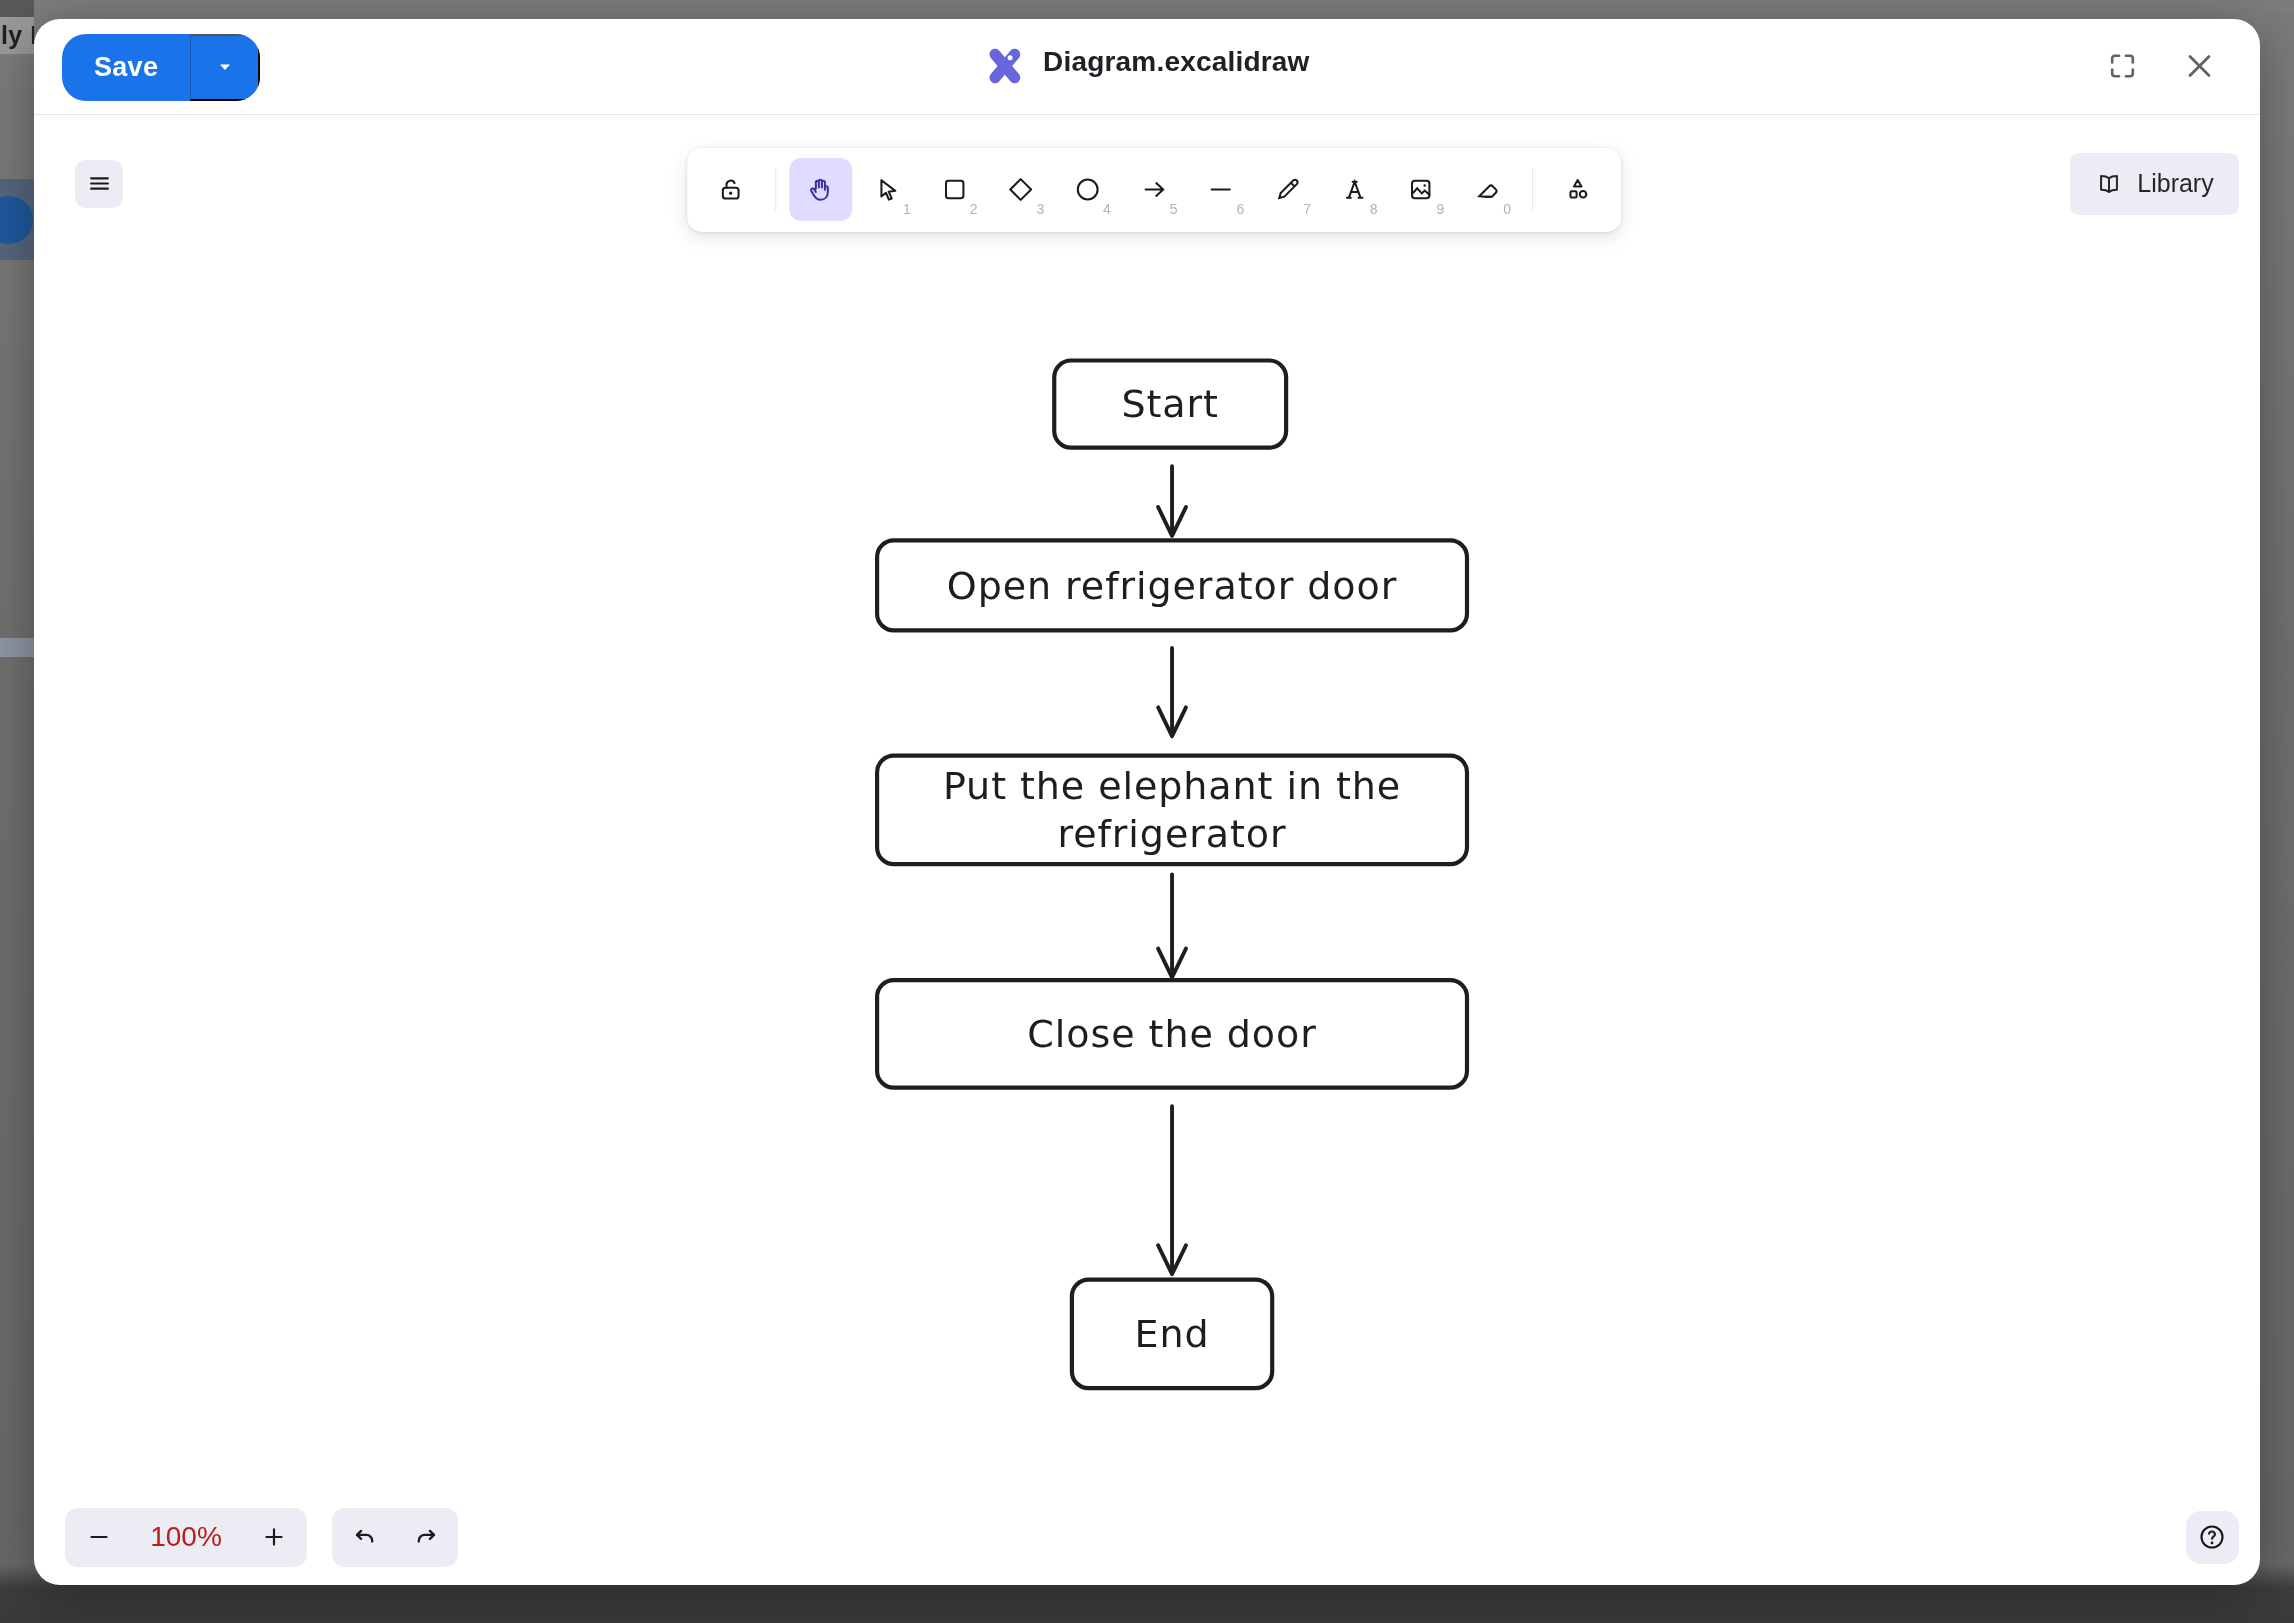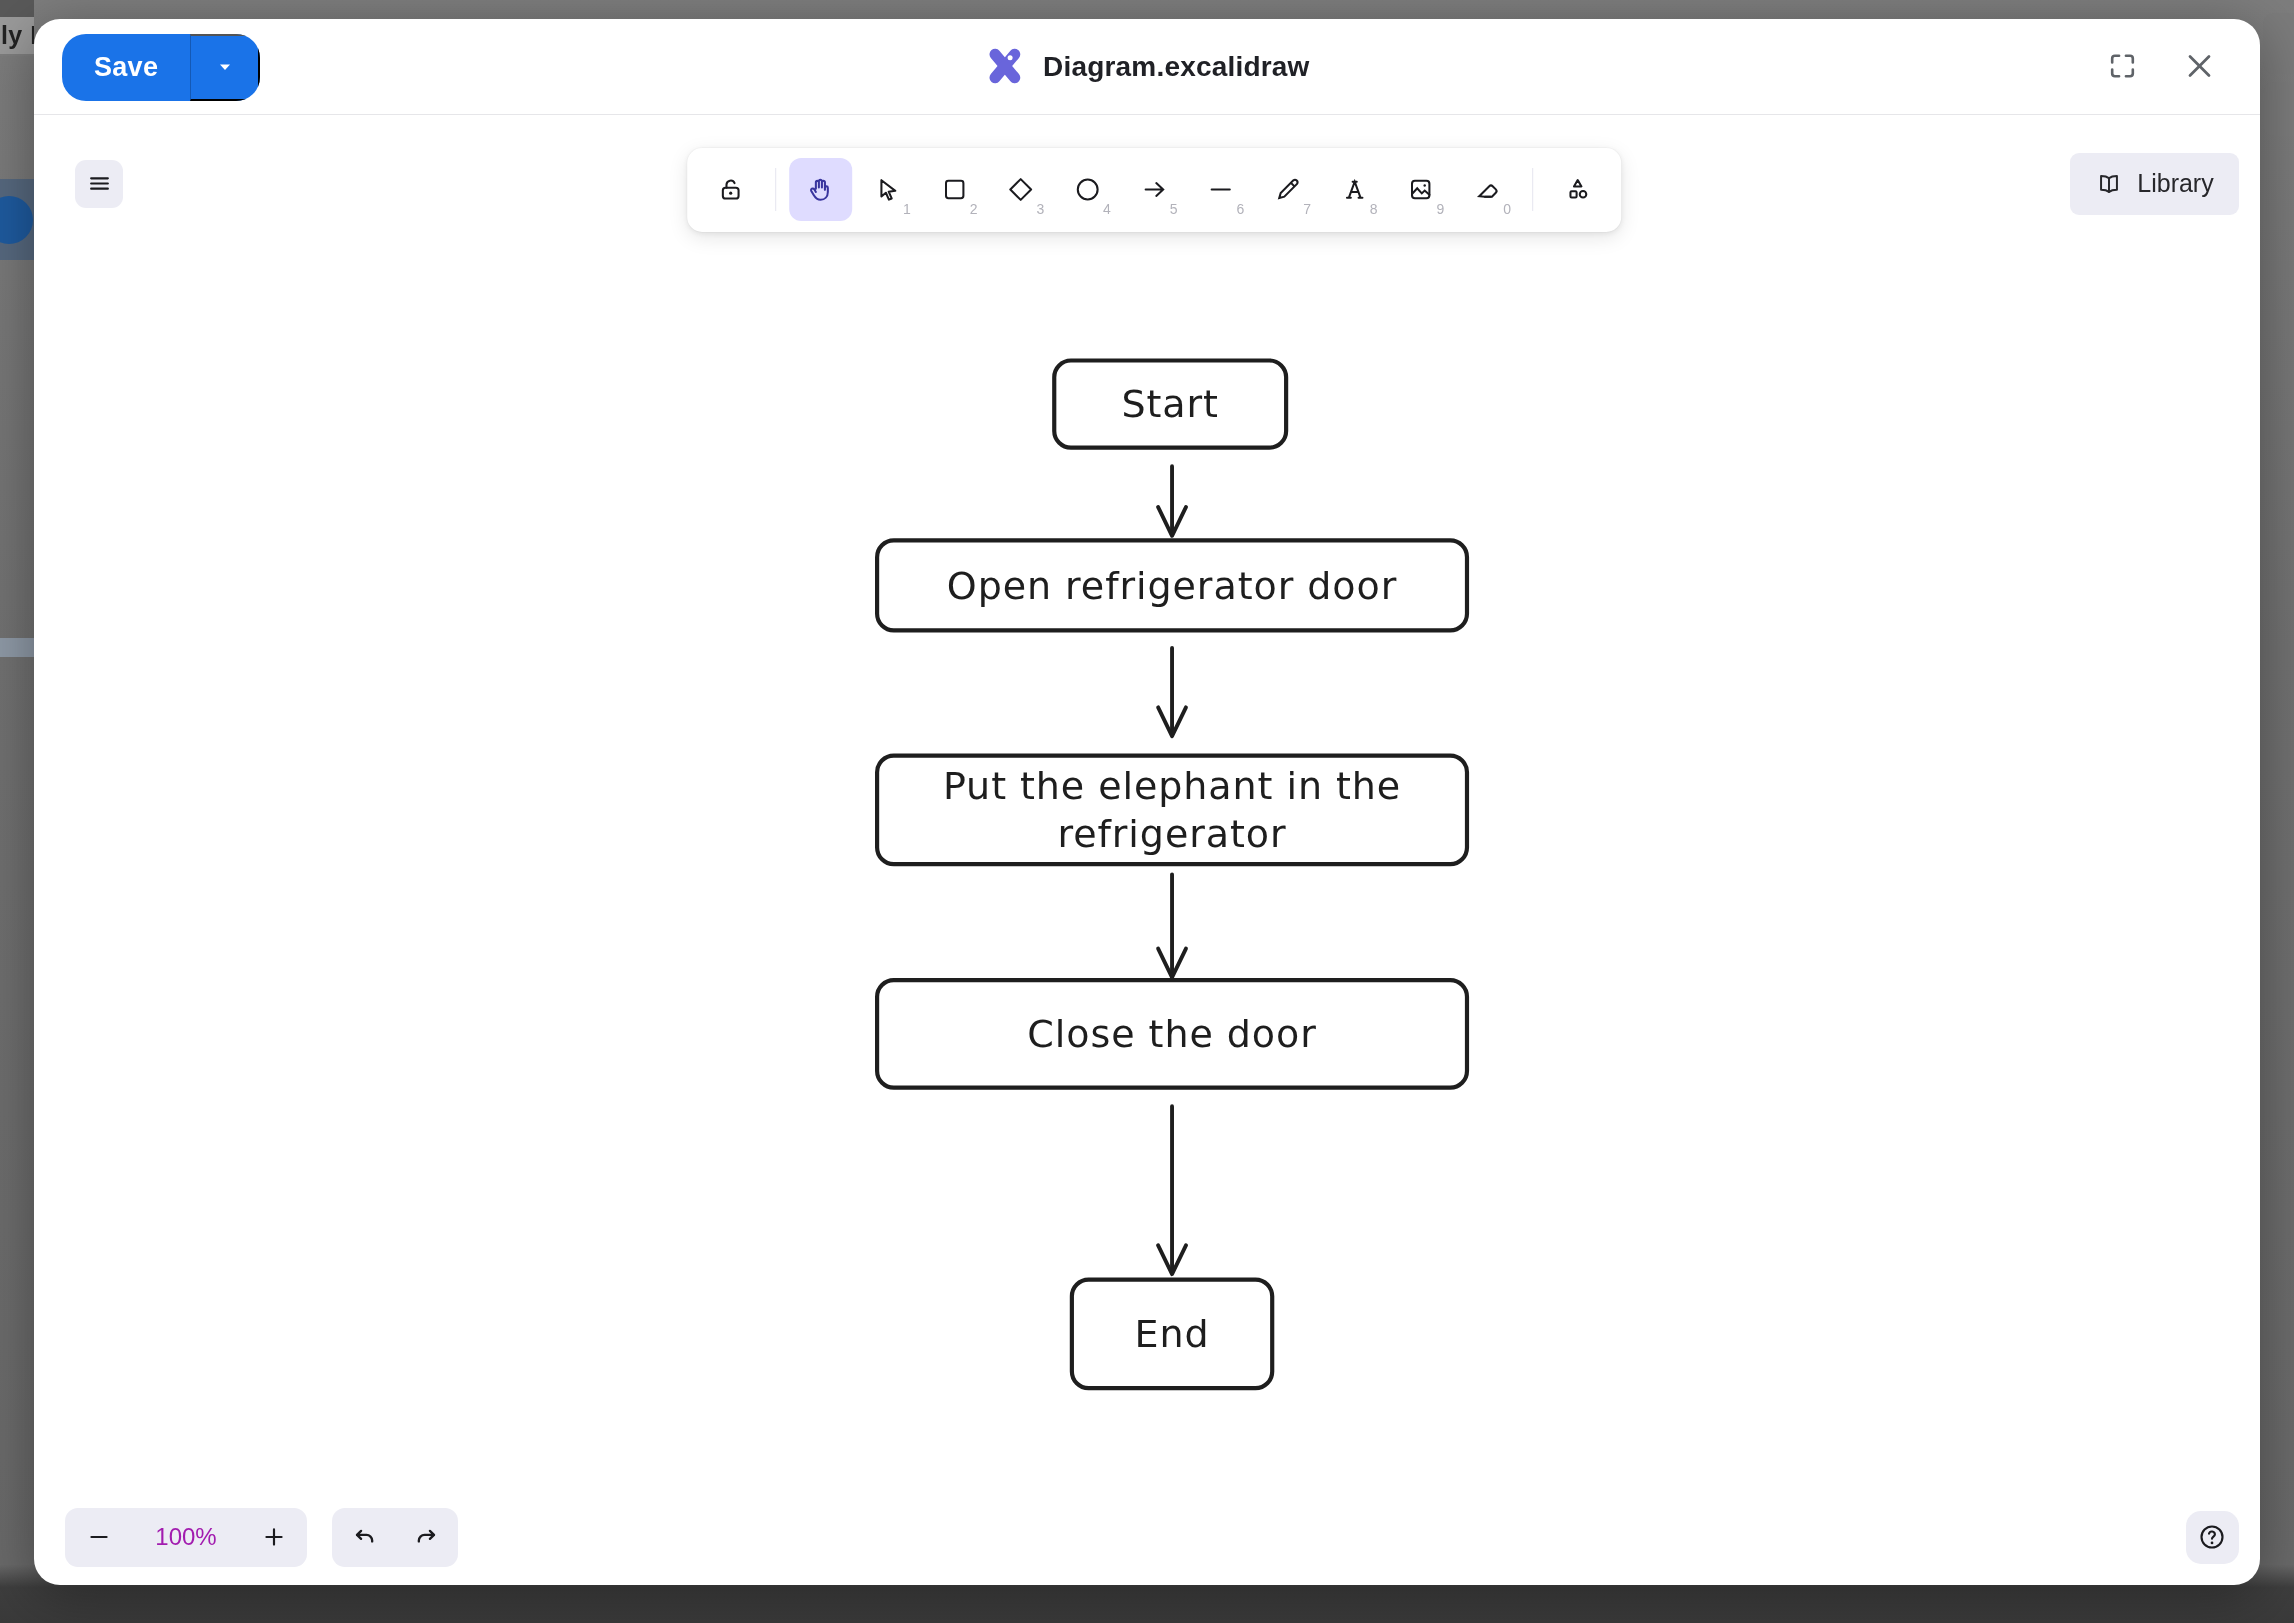--- a/index.html
+++ b/index.html
@@ -40,21 +40,21 @@
   .save-split {
     position: absolute; left: 28px; top: 15px; height: 67px;
     display: flex; align-items: stretch; border-radius: 24px; overflow: hidden;
     background: #1a73e8; border: none; cursor: pointer;
   }
   .save-main { display: flex; align-items: center; padding: 0 32px;
                color: #fff; font-size: 27px; font-weight: bold; letter-spacing: 0.3px; }
   .save-caret { width: 70px; display: flex; align-items: center; justify-content: center;
                 border-left: 0.9px solid rgba(0,0,0,0.22); }
   .title-wrap { position: absolute; left: 50%; top: 50%; transform: translate(-50%,-50%);
-                display: flex; align-items: center; gap: 17.6px; }
+                display: flex; gap: 17.6px; }
   .title-text { font-size: 28px; font-weight: bold; color: #202126; letter-spacing: 0.2px; }
   .win-controls { position: absolute; right: 43px; top: 50%; transform: translateY(-50%);
                   display: flex; align-items: center; gap: 43px; color: #5f6368; }
   .chrome-btn { background: none; border: none; color: inherit; cursor: pointer; display: flex; }
 
   
   .sq-btn { position: absolute; background: #ececf4; border: none; border-radius: 11px;
             display: flex; align-items: center; justify-content: center; color: #1b1b1f; cursor: pointer; }
   .menu-btn { left: 41px; top: 141px; width: 48px; height: 48px; }
   .help-btn { right: 21.3px; top: 1492px; width: 53px; height: 53px; border-radius: 15px; }
@@ -75,21 +75,21 @@
   .library-btn { position: absolute; right: 21.3px; top: 134px; height: 62px; padding: 0 25px;
                  background: #ececf4; border: none; border-radius: 9px; cursor: pointer;
                  display: flex; align-items: center; gap: 14px; color: #27272b; }
   .library-label { font-size: 25px; }
 
   .pill { position: absolute; top: 1489px; height: 59px; background: #ececf4; border-radius: 13px;
           display: flex; align-items: center; }
   .zoom-pill { left: 31px; width: 242px; }
   .pill button { background: none; border: none; width: 67px; height: 100%; cursor: pointer;
                  display: flex; align-items: center; justify-content: center; color: #1b1b1f; }
-  .zoom-value { flex: 1; text-align: center; font-size: 24px; color: #a21caf; }
+  .zoom-value { flex: 1; text-align: center; font-size: 28px; color: #b91c1c; }
   .undo-pill { left: 298px; width: 126px; }
   .undo-pill button { width: 63px; }
   .undo-btn { color: #8f8f96; }
   .redo-btn { color: #c3c3ca; }
 
   #flowchart { position: absolute; left: 0; top: 0; width: 2226px; height: 1566px; }
   svg { display: block; }
 </style>
 </head>
 <body>

